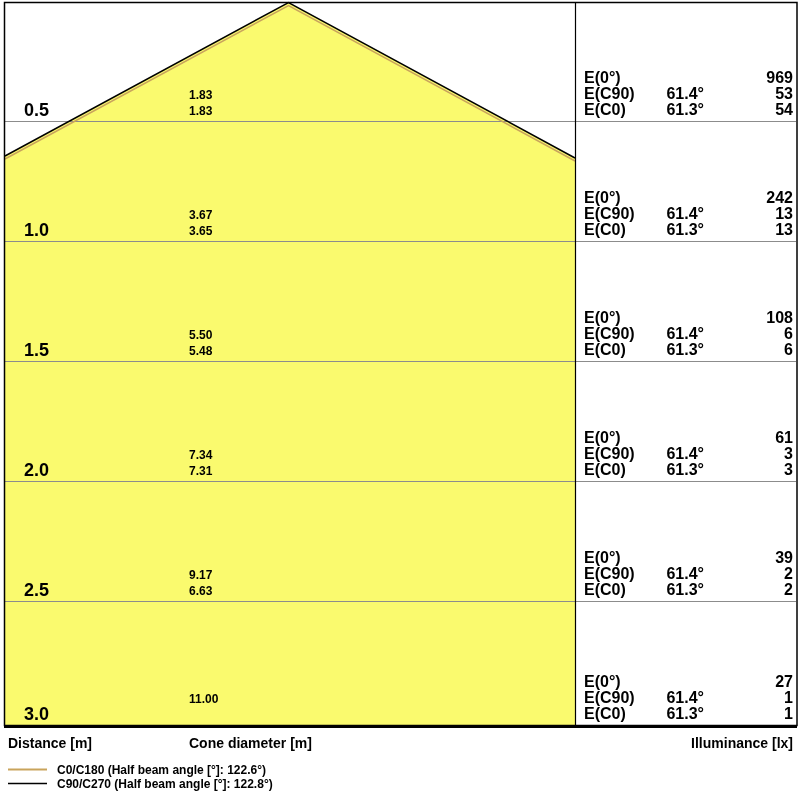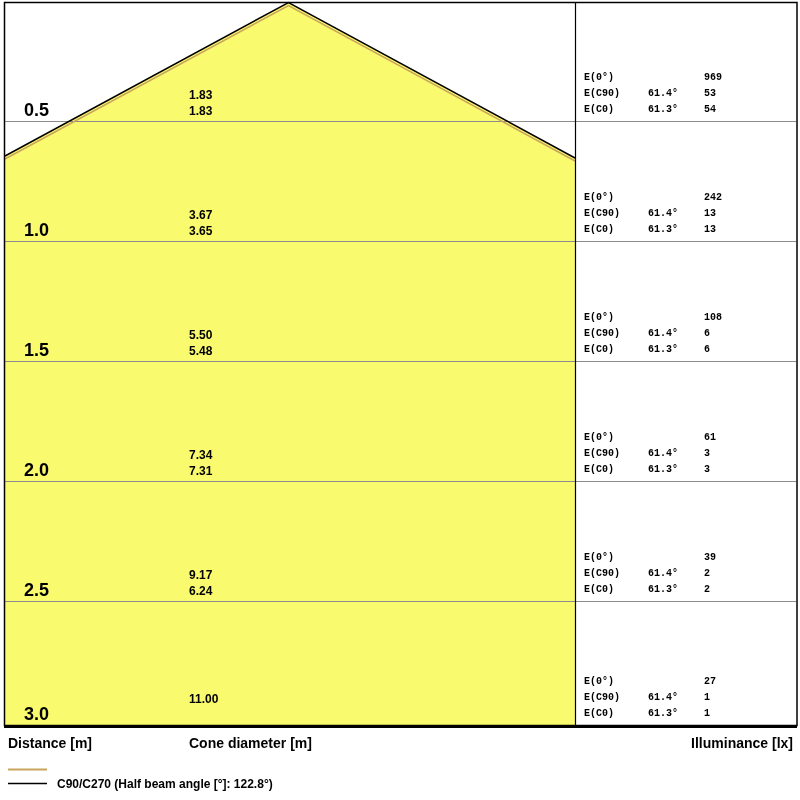--- a/index.html
+++ b/index.html
@@ -15,23 +15,23 @@
     position:absolute;left:24px;top:calc(var(--y) - 18px);
     font-size:18px;line-height:15px;
   }
   .cones{
     position:absolute;left:189px;width:200px;top:calc(var(--y) - 34px);
     text-align:left;font-size:12px;line-height:16px;
   }
   .etab{
     position:absolute;left:584px;width:209px;top:calc(var(--y) - 51px);
     display:grid;grid-template-columns:64px 56px 89px;
-    font-size:10px;line-height:16px;font-family:Liberation Mono, monospace;
+    font-size:16px;line-height:16px;
   }
-  .etab .a,.etab .v{}
+  .etab .a,.etab .v{text-align:right;}
   
   .axis{position:absolute;top:736px;font-size:14px;line-height:14px;}
   .axis.dist-axis{left:8px;}
   .axis.cone-axis{left:189px;width:200px;}
   .axis.illum-axis{right:7px;text-align:right;}
   
   .legend-label{position:absolute;left:57px;font-size:12px;line-height:14px;}
   .legend-label.l1{top:763px;}
   .legend-label.l2{top:777px;}
 </style>
@@ -134,21 +134,21 @@
       <span class="l">E(C0)</span>
       <span class="a">61.3°</span>
       <span class="v">3</span>
     </div>
   </div>
 
   <div class="row" style="--y:601px">
     <div class="dist">2.5</div>
     <div class="cones">
       <div>9.17</div>
-      <div>6.24</div>
+      <div>6.63</div>
     </div>
     <div class="etab">
       <span class="l">E(0°)</span>
       <span class="a"></span>
       <span class="v">39</span>
       <span class="l">E(C90)</span>
       <span class="a">61.4°</span>
       <span class="v">2</span>
       <span class="l">E(C0)</span>
       <span class="a">61.3°</span>
@@ -171,15 +171,16 @@
       <span class="l">E(C0)</span>
       <span class="a">61.3°</span>
       <span class="v">1</span>
     </div>
   </div>
 
   <div class="axis dist-axis">Distance [m]</div>
   <div class="axis cone-axis">Cone diameter [m]</div>
   <div class="axis illum-axis">Illuminance [lx]</div>
 
+  <div class="legend-label l1">C0/C180 (Half beam angle [°]: 122.6°)</div>
   <div class="legend-label l2">C90/C270 (Half beam angle [°]: 122.8°)</div>
 
 </div>
 
 </body></html>

